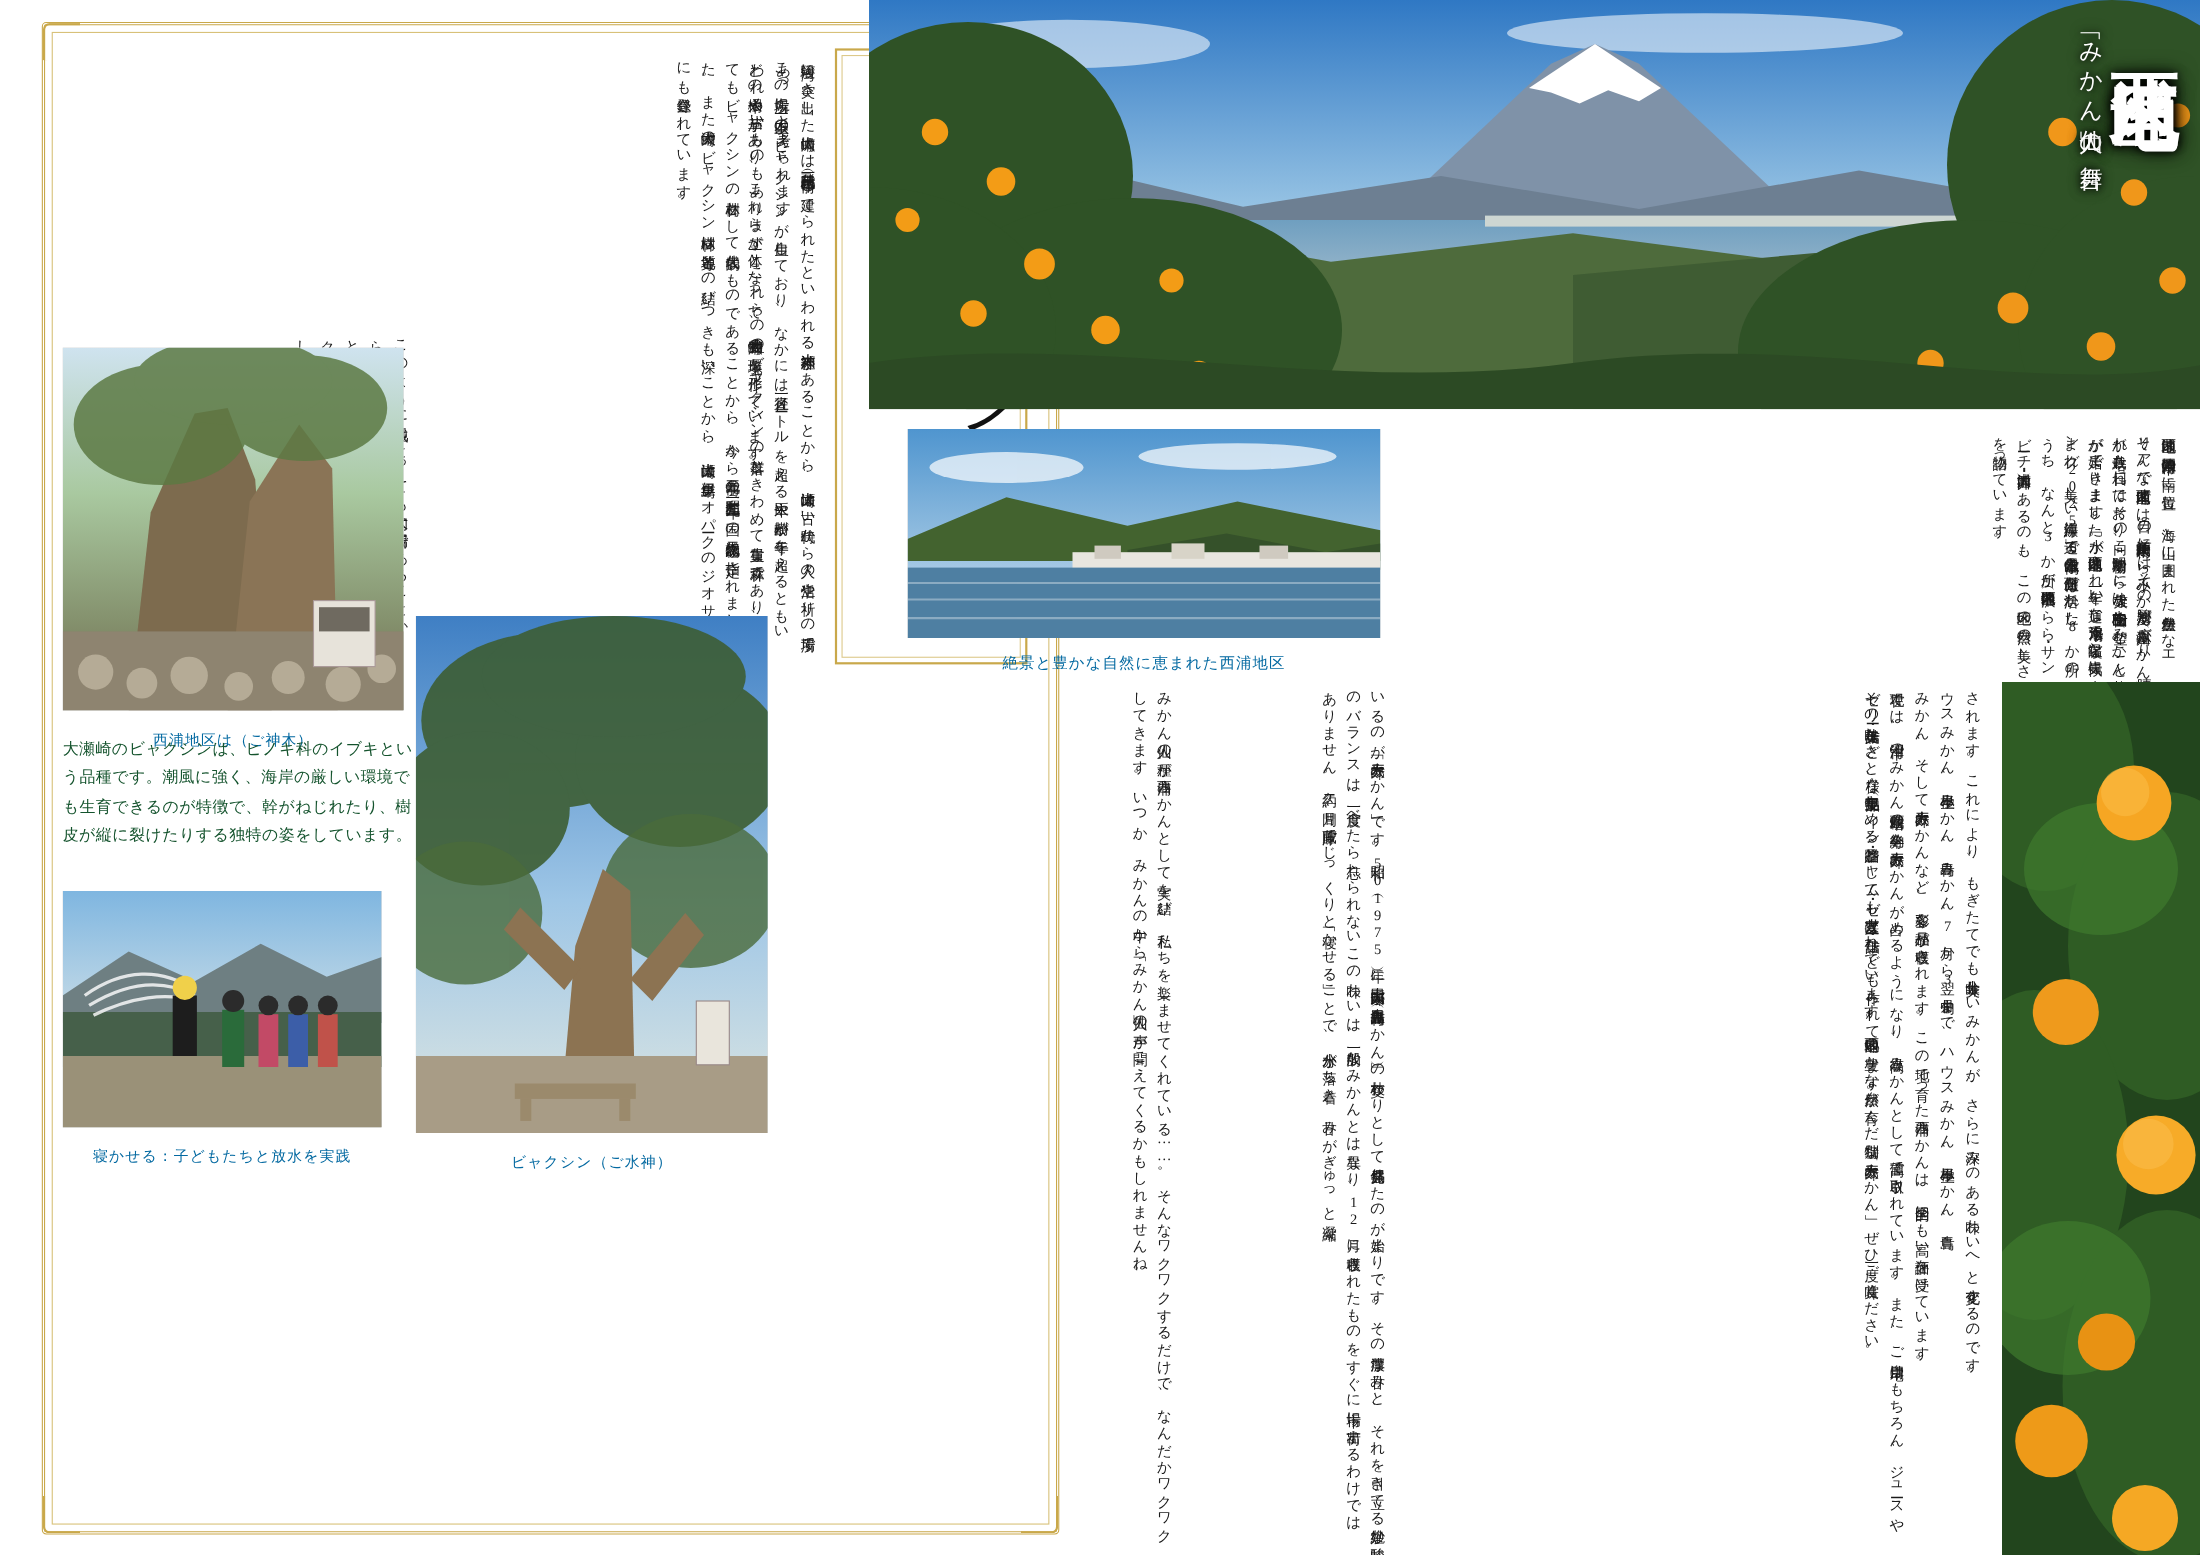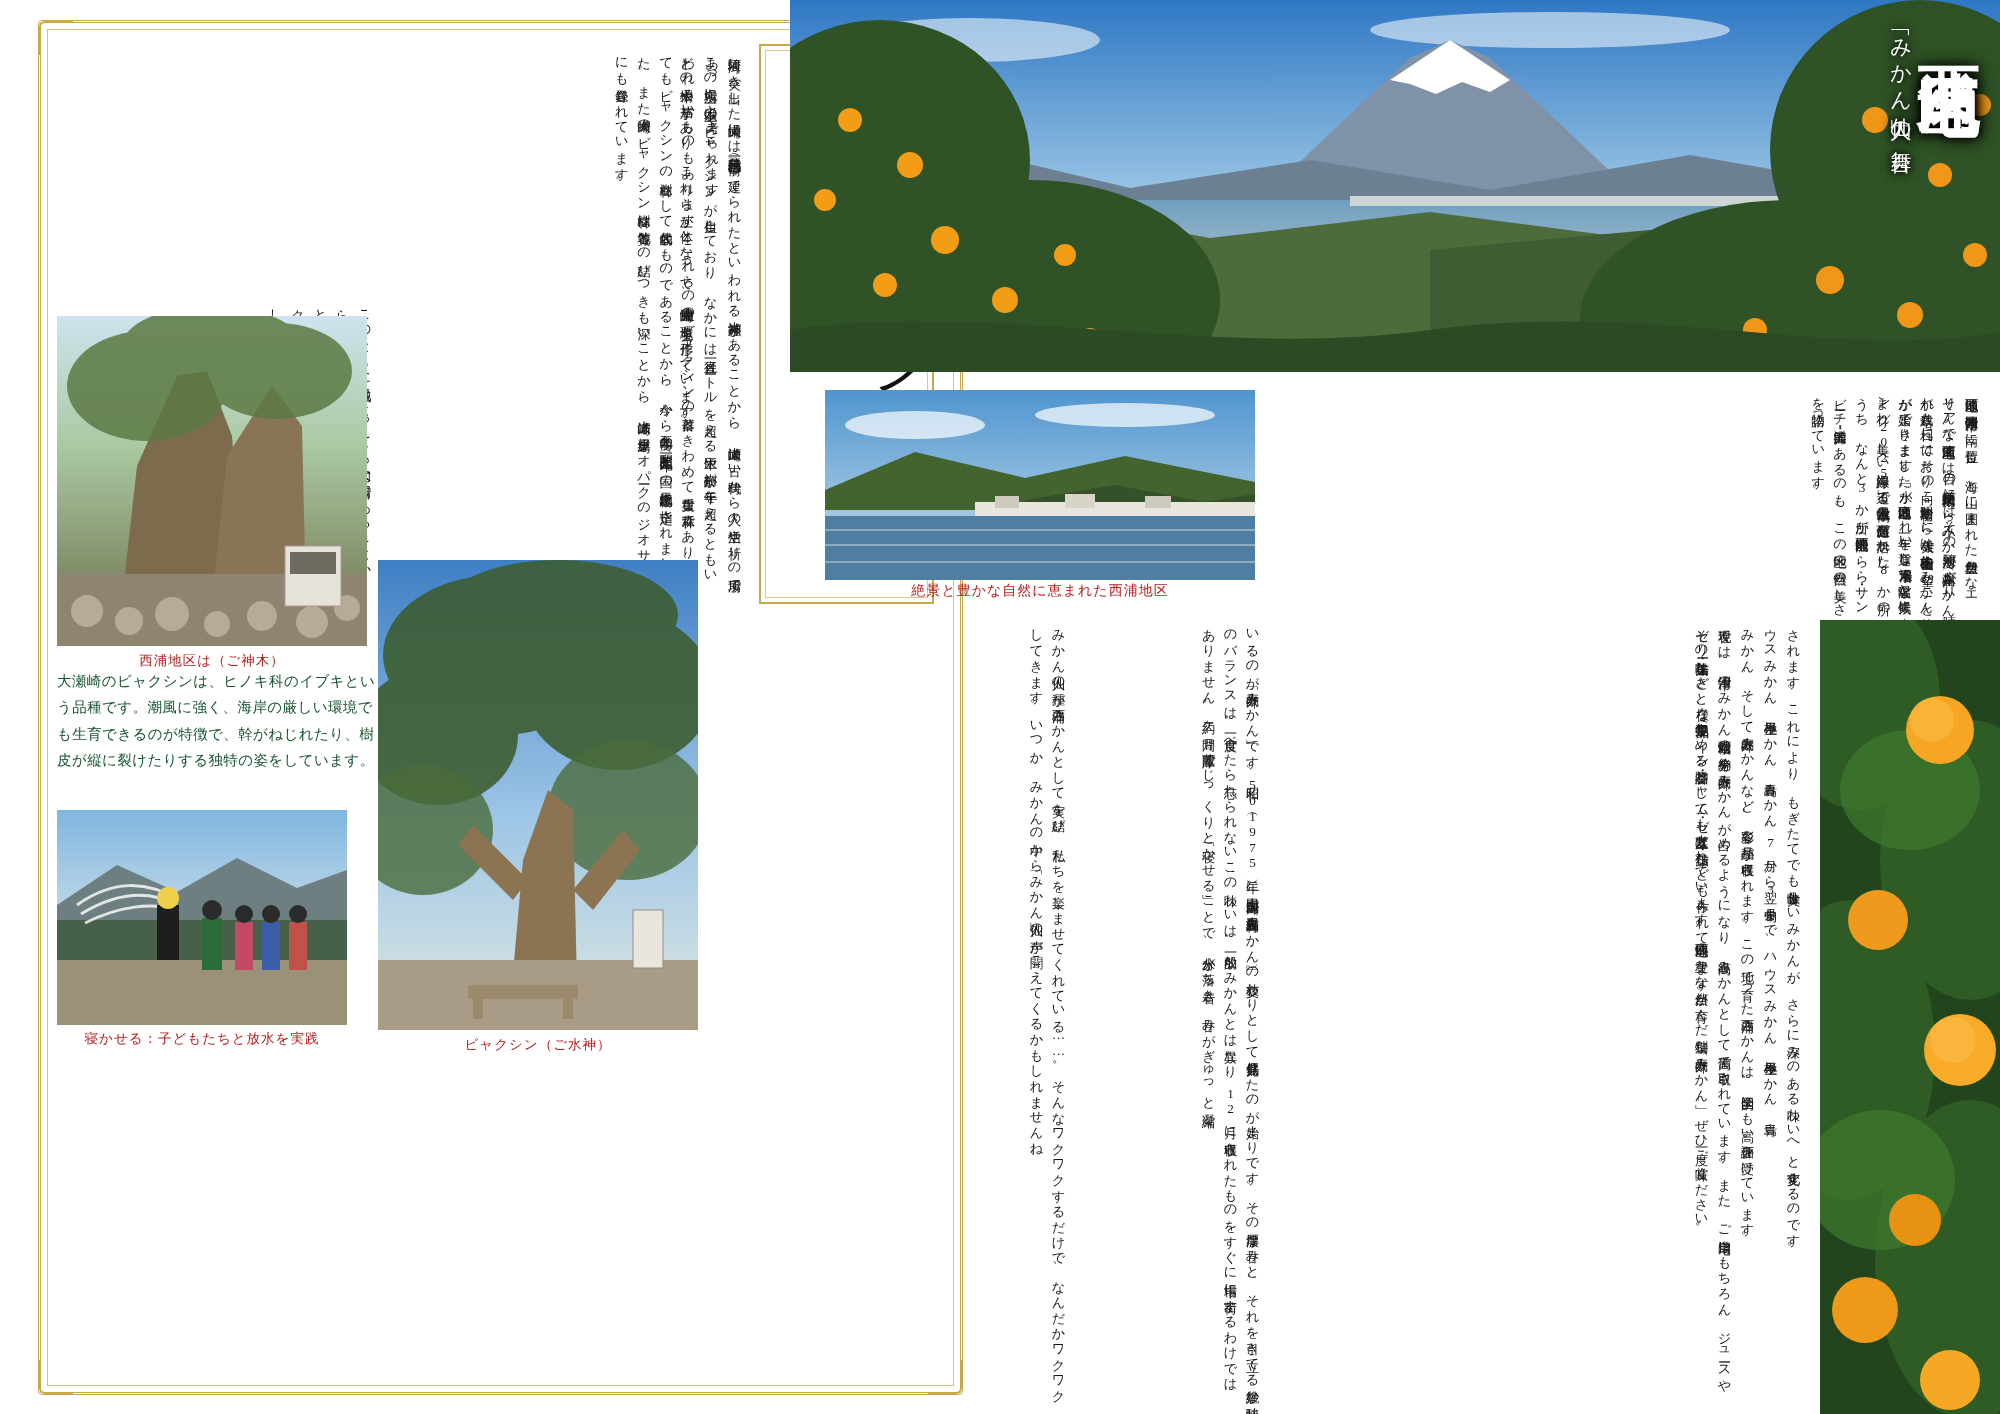--- a/index.html
+++ b/index.html
@@ -73,22 +73,22 @@
   .lcols2 {
     position:absolute; left:300px; top:300px;
     height:290px; width:75px;
     display:flex; flex-direction:row-reverse;
   }
   .lcols2 .lcol { height:290px; }
 
   
   .ph { position:absolute; overflow:hidden; background:#d8d8d8; }
   .cap {
-    position:absolute; text-align:center; font-size:13.5px; color:#b91c1c;
-    letter-spacing:1px; width:100%;
+    position:absolute; text-align:center; font-size:13.5px; color:#0369a1;
+    letter-spacing:1px; width:100%;margin-top:12px;
   }
 
   .lead-text {
     position:absolute; left:57px; top:668px; width:320px;
     font-size:14.5px; line-height:1.82; color:#14532d; letter-spacing:0.4px;
   }
 
   
   .right-page {
     position:absolute; left:990px; top:0; width:1010px; height:1414px;

